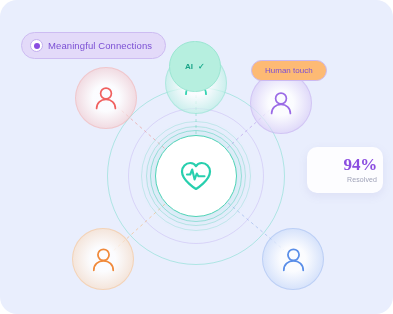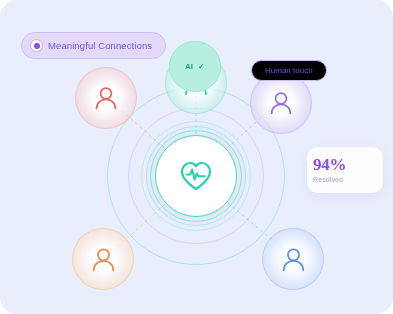--- a/index.html
+++ b/index.html
@@ -177,38 +177,38 @@
     font-size: 8px;
     font-weight: bold;
     z-index: 5;
   }
   .pill-ai .check { font-size: 8px; color: #15a98a; }
 
   .pill-human {
     left: 251px;
     top: 60px;
     padding: 5px 13px;
-    background: #000000;
+    background: #fdba74;
     border: 1px solid #cbb9f1;
     color: #7b4fd4;
     font-size: 8px;
     z-index: 5;
     justify-content: flex-end;
   }
 
   
   .stat-card {
     position: absolute;
     left: 307px;
     top: 147px;
     width: 64px;
     padding: 9px 6px 10px;
     background: #fdfdff;
     border-radius: 10px;
-    text-align: left;
+    text-align: right;
     box-shadow: 0 3px 10px rgba(120,110,180,0.11);
   }
   .stat-value {
     font-family: "Liberation Serif", serif;
     font-size: 17px;
     font-weight: bold;
     color: #8b4ee0;
     line-height: 1.05;
     letter-spacing: -0.2px;
   }

